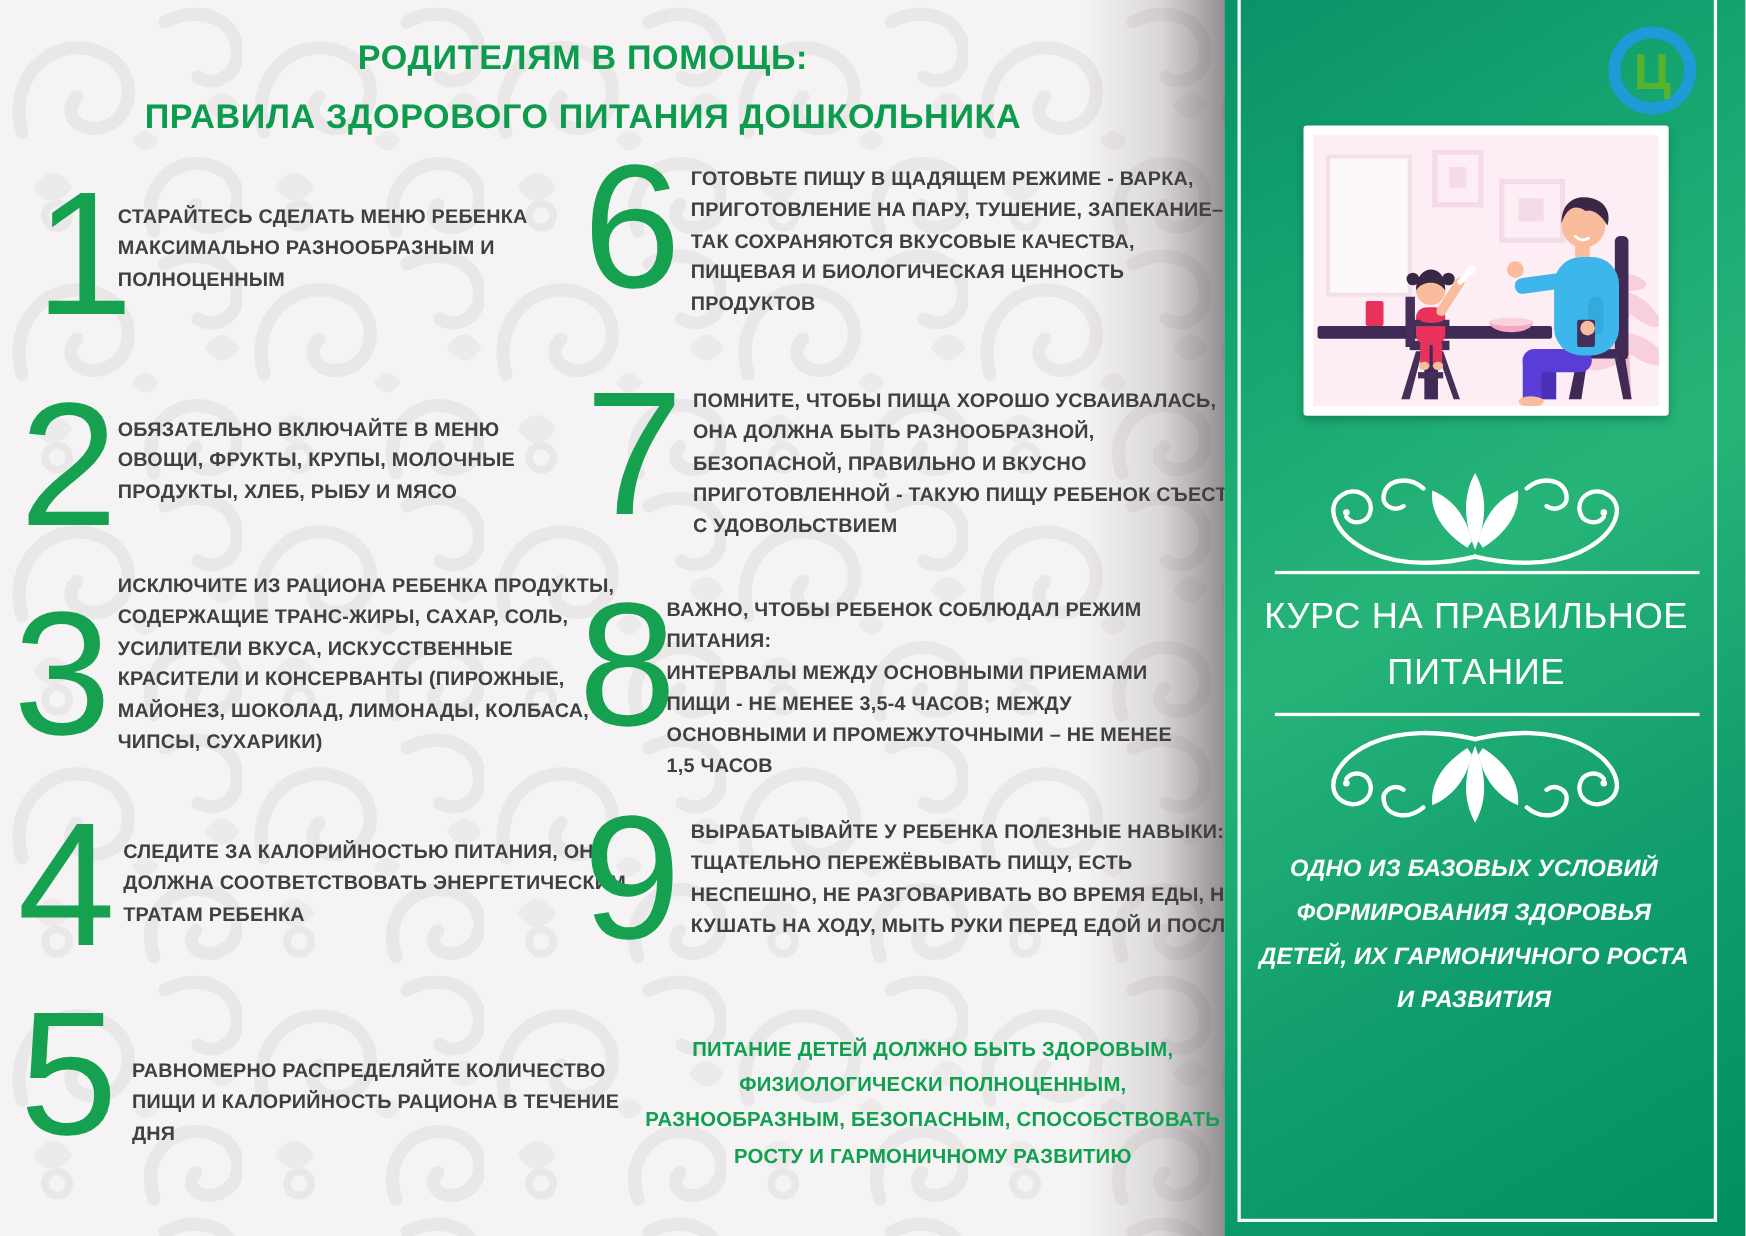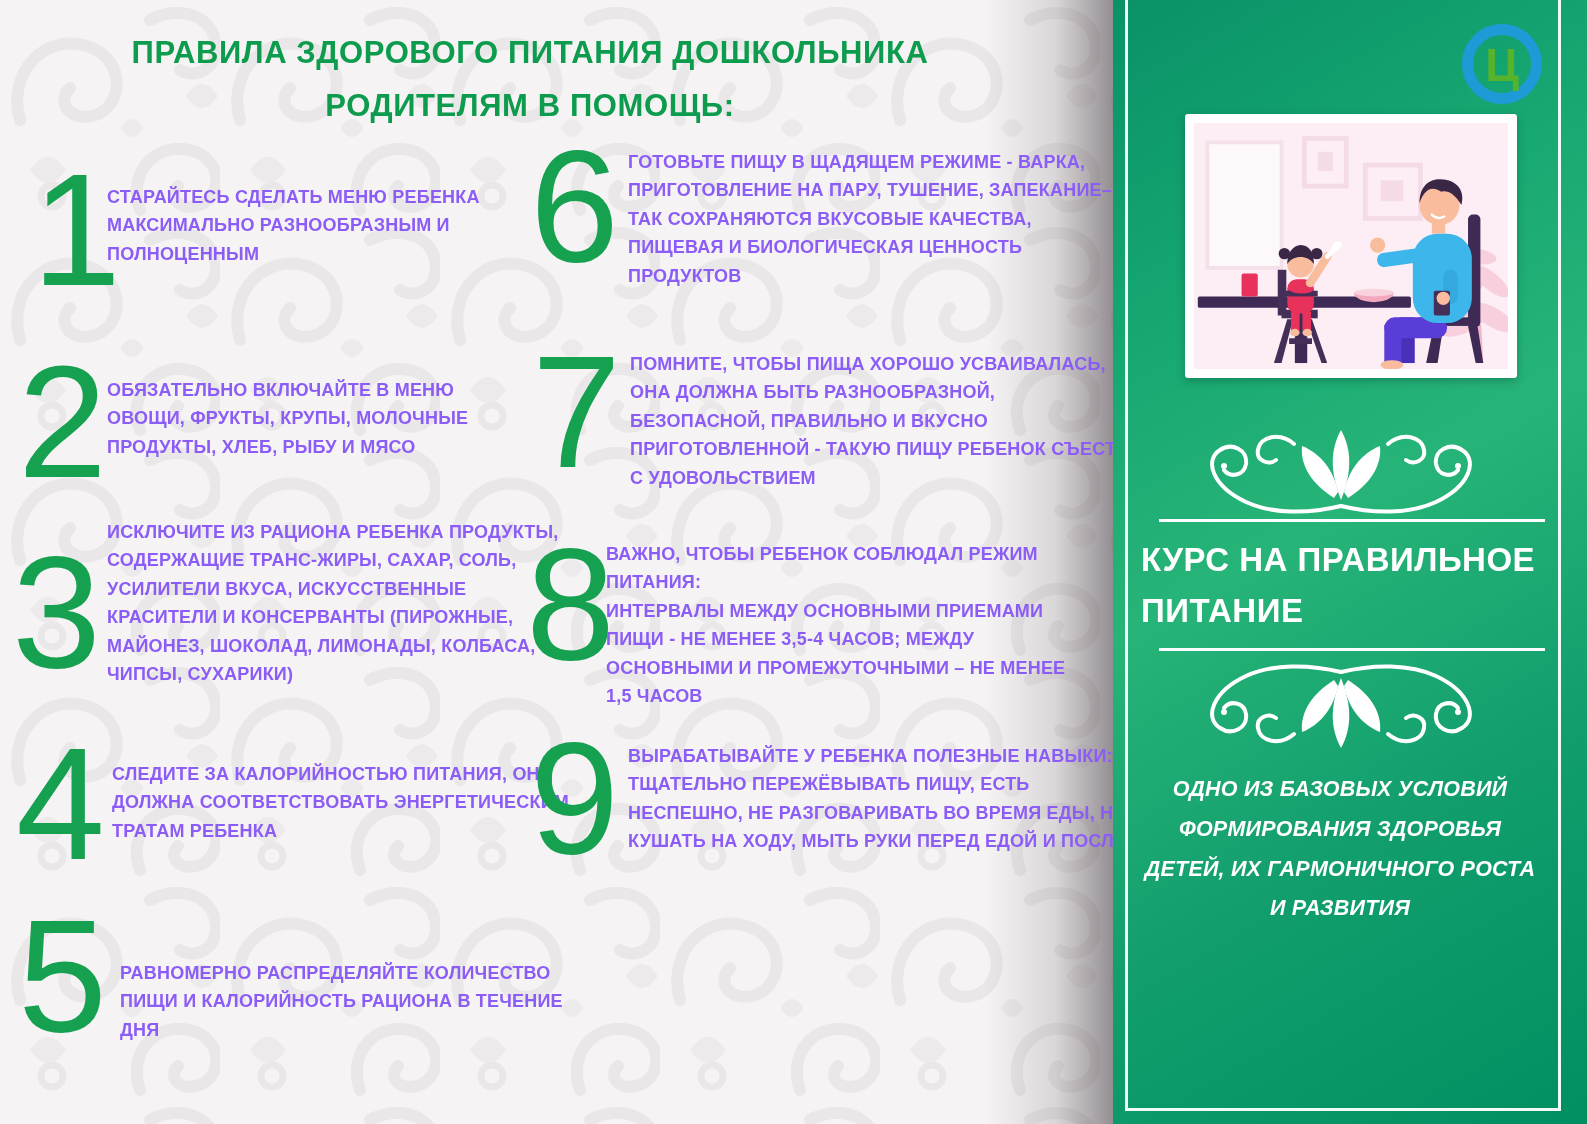--- a/index.html
+++ b/index.html
@@ -9,21 +9,21 @@
   .bg-pattern{position:absolute;left:0;top:0;width:1587px;height:1124px;}
   
   .fold-shadow{position:absolute;left:985px;top:0;width:128px;height:1124px;
         background:linear-gradient(to right,rgba(77,66,72,0) 0%,rgba(77,66,72,.16) 55%,rgba(58,49,55,.52) 100%);}
   
   .main{position:absolute;left:0;top:0;width:1113px;height:1124px;}
   .title{position:absolute;left:40px;top:26px;width:980px;text-align:center;
         color:#0d9c4d;font-weight:bold;font-size:31px;line-height:1.72;letter-spacing:.6px;}
   .num{position:absolute;color:#16a150;font-size:160px;line-height:.8;font-weight:400;
         font-family:"Liberation Sans",sans-serif;}
-  .txt{position:absolute;color:#8b5cf6;font-weight:bold;font-size:18px;line-height:1.58;
+  .txt{position:absolute;color:#404040;font-weight:bold;font-size:18px;line-height:1.58;
         letter-spacing:.2px;white-space:pre-line;}
   .n1{left:32px;top:166px}   .t1{left:107px;top:183px;width:430px}
   .n2{left:18px;top:358px}   .t2{left:107px;top:376px;width:420px}
   .n3{left:12px;top:548px}   .t3{left:107px;top:518px;width:470px}
   .n4{left:16px;top:740px}   .t4{left:112px;top:760px;width:460px}
   .n5{left:18px;top:912px}   .t5{left:120px;top:959px;width:470px}
   .n6{left:530px;top:142px}  .t6{left:628px;top:148px;width:485px}
   .n7{left:532px;top:348px}  .t7{left:630px;top:350px;width:490px}
   .n8{left:526px;top:540px}  .t8{left:606px;top:540px;width:485px}
   .n9{left:530px;top:734px}  .t9{left:628px;top:742px;width:500px}
@@ -41,22 +41,22 @@
         color:#58b32c;font-weight:bold;font-size:46px;line-height:70px;}
   .photo{position:absolute;left:72px;top:114px;width:314px;height:246px;background:#fceef4;
         border:9px solid #fff;border-radius:3px;box-shadow:0 3px 8px rgba(0,50,35,.3);}
   .photo svg{display:block;}
   .orn{position:absolute;left:228px;width:330px;height:100px;transform:translateX(-50%);}
   .orn-top{top:420px;}
   .orn-bottom{top:658px;transform:translateX(-50%) scaleY(-1);}
   .divider{position:absolute;left:46px;right:42px;height:3px;background:#fff;}
   .div-top{top:519px}
   .div-bottom{top:648px}
-  .sb-heading{position:absolute;left:28px;right:44px;top:534px;color:#fff;
-        font-weight:bold;font-size:33px;line-height:1.55;letter-spacing:.5px;}
+  .sb-heading{position:absolute;left:28px;right:44px;top:534px;text-align:center;color:#fff;
+        font-weight:normal;font-size:33px;line-height:1.55;letter-spacing:.5px;}
   .sb-body{position:absolute;left:28px;right:48px;top:770px;text-align:center;color:#fff;
         font-weight:bold;font-size:21.5px;line-height:1.85;letter-spacing:.2px;font-style:italic;}
   .watermark{position:absolute;left:0;right:24px;top:1028px;text-align:center;
         font-family:"Liberation Serif",serif;font-size:35px;letter-spacing:1px;color:#089065;
         text-shadow:-1px -1px 1px rgba(0,42,30,.55),1px 1px 1px rgba(255,255,255,.2);}
 </style>
 </head>
 <body>
 
 <div class="page">
@@ -78,22 +78,22 @@
       </pattern>
     </defs>
     <rect width="1587" height="1124" fill="url(#dmk)"></rect>
   </svg>
 
   <div class="fold-shadow"></div>
 
   <div class="main">
 
     <div class="title">
+      <div>РОДИТЕЛЯМ В ПОМОЩЬ:</div>
       <div>ПРАВИЛА ЗДОРОВОГО ПИТАНИЯ ДОШКОЛЬНИКА</div>
-      <div>РОДИТЕЛЯМ В ПОМОЩЬ:</div>
     </div>
 
     <div>
       <span class="num n1">1</span>
       <div class="txt t1">СТАРАЙТЕСЬ СДЕЛАТЬ МЕНЮ РЕБЕНКА МАКСИМАЛЬНО РАЗНООБРАЗНЫМ И ПОЛНОЦЕННЫМ</div>
     </div>
     <div>
       <span class="num n2">2</span>
       <div class="txt t2">ОБЯЗАТЕЛЬНО ВКЛЮЧАЙТЕ В МЕНЮ ОВОЩИ, ФРУКТЫ, КРУПЫ, МОЛОЧНЫЕ ПРОДУКТЫ, ХЛЕБ, РЫБУ И МЯСО</div>
     </div>
@@ -120,20 +120,21 @@
     <div>
       <span class="num n8">8</span>
       <div class="txt t8">ВАЖНО, ЧТОБЫ РЕБЕНОК СОБЛЮДАЛ РЕЖИМ ПИТАНИЯ:
 ИНТЕРВАЛЫ МЕЖДУ ОСНОВНЫМИ ПРИЕМАМИ ПИЩИ - НЕ МЕНЕЕ 3,5-4 ЧАСОВ; МЕЖДУ ОСНОВНЫМИ И ПРОМЕЖУТОЧНЫМИ – НЕ МЕНЕЕ 1,5 ЧАСОВ</div>
     </div>
     <div>
       <span class="num n9">9</span>
       <div class="txt t9">ВЫРАБАТЫВАЙТЕ У РЕБЕНКА ПОЛЕЗНЫЕ НАВЫКИ: ТЩАТЕЛЬНО ПЕРЕЖЁВЫВАТЬ ПИЩУ, ЕСТЬ НЕСПЕШНО, НЕ РАЗГОВАРИВАТЬ ВО ВРЕМЯ ЕДЫ, НЕ КУШАТЬ НА ХОДУ, МЫТЬ РУКИ ПЕРЕД ЕДОЙ И ПОСЛЕ</div>
     </div>
 
+    <div class="closing">ПИТАНИЕ ДЕТЕЙ ДОЛЖНО БЫТЬ ЗДОРОВЫМ, ФИЗИОЛОГИЧЕСКИ ПОЛНОЦЕННЫМ, РАЗНООБРАЗНЫМ, БЕЗОПАСНЫМ, СПОСОБСТВОВАТЬ РОСТУ И ГАРМОНИЧНОМУ РАЗВИТИЮ</div>
   </div>
 
   <div class="sidebar">
 
     <div class="inner-frame"></div>
 
     <div class="logo">
       <div class="logo-ring"></div>
       <div class="logo-letter">Ц</div>
     </div>

